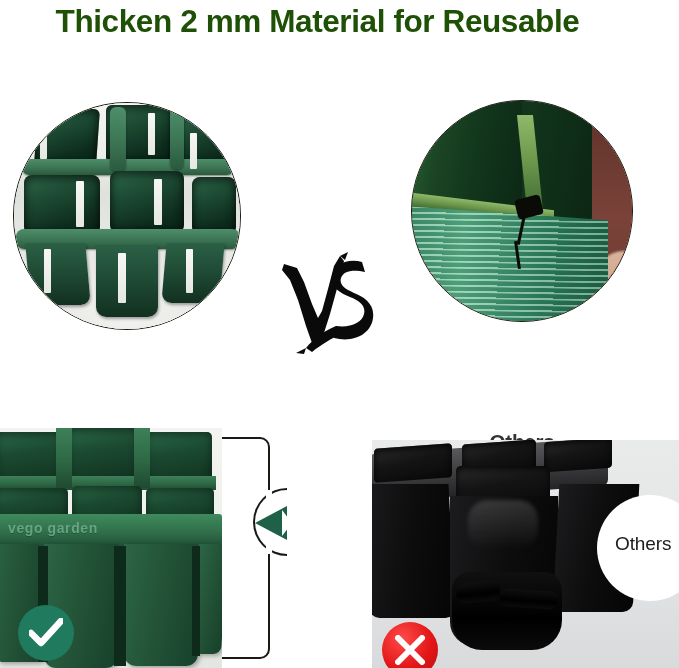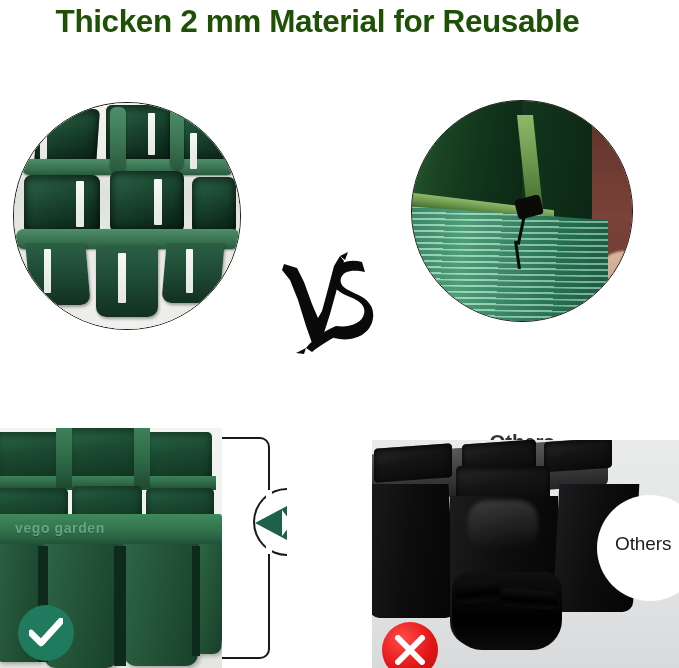--- a/index.html
+++ b/index.html
@@ -206,21 +206,21 @@
     position: absolute;
     background: linear-gradient(100deg, #2c6646 0%, #245438 45%, #16402a 100%);
     box-shadow: 2px 2px 4px rgba(0,0,0,.3);
   }
   .gband {
     position: absolute;
     background: linear-gradient(180deg, #3f8a5d 0%, #2f6d49 60%, #215037 100%);
   }
   #brand-text {
     position: absolute;
-    left: 15px; top: 92px;
+    left: 8px; top: 92px;
     font-size: 14px;
     font-weight: 600;
     color: #6fae8b;
     letter-spacing: 0.6px;
     opacity: .85;
     text-shadow: 0 1px 0 rgba(0,0,0,.25);
     white-space: nowrap;
   }
 
   

